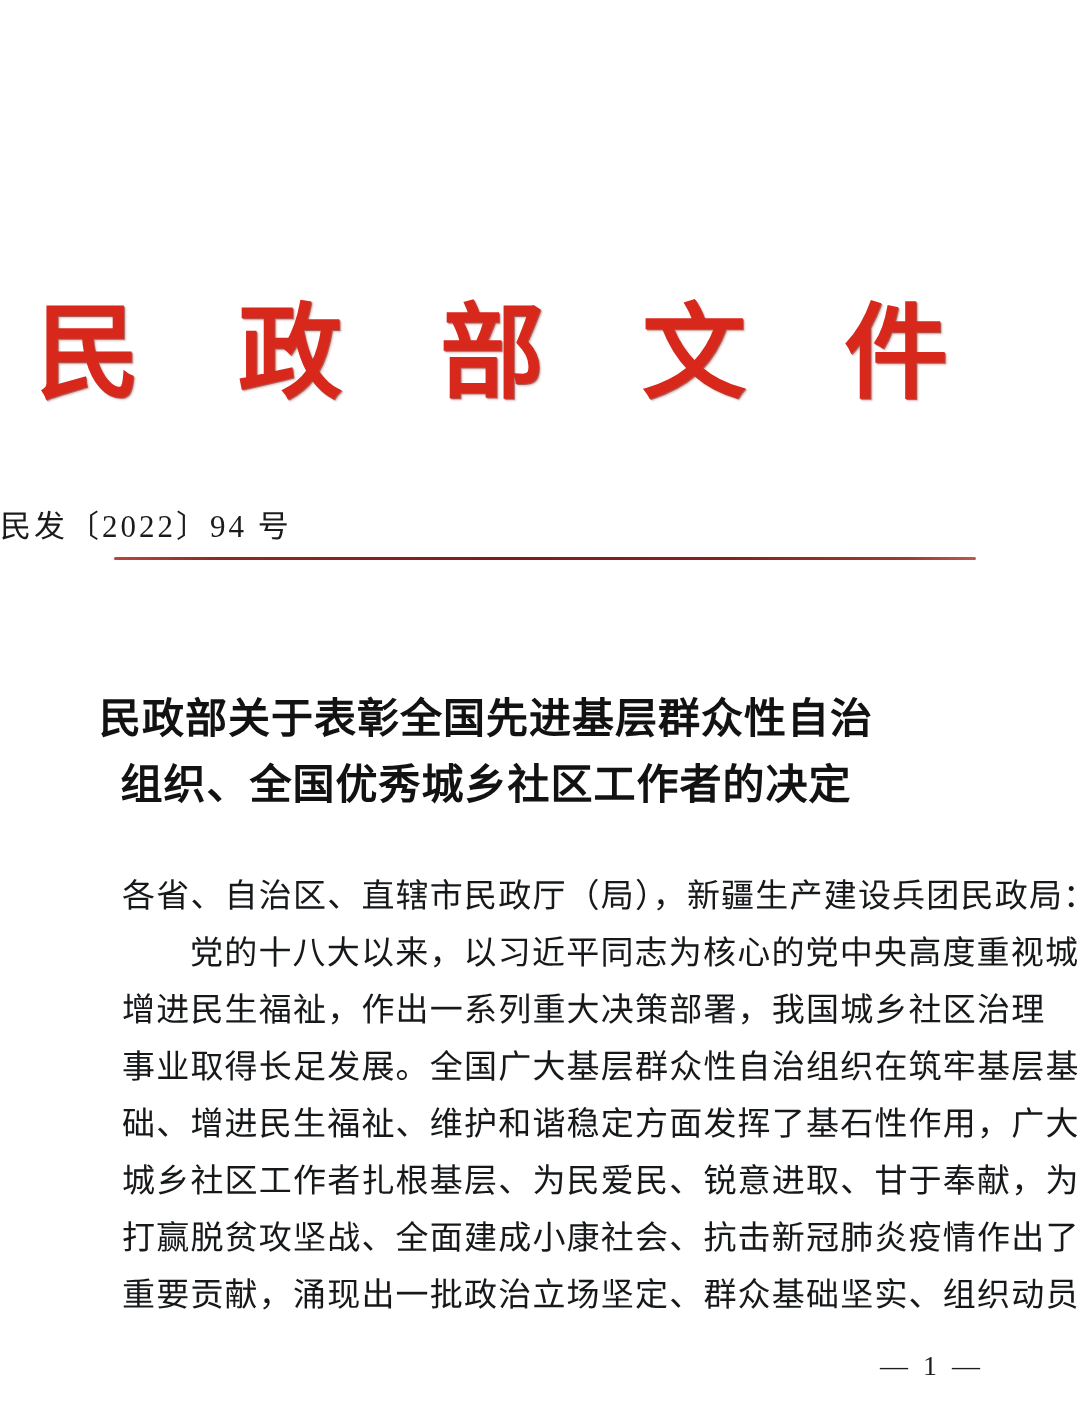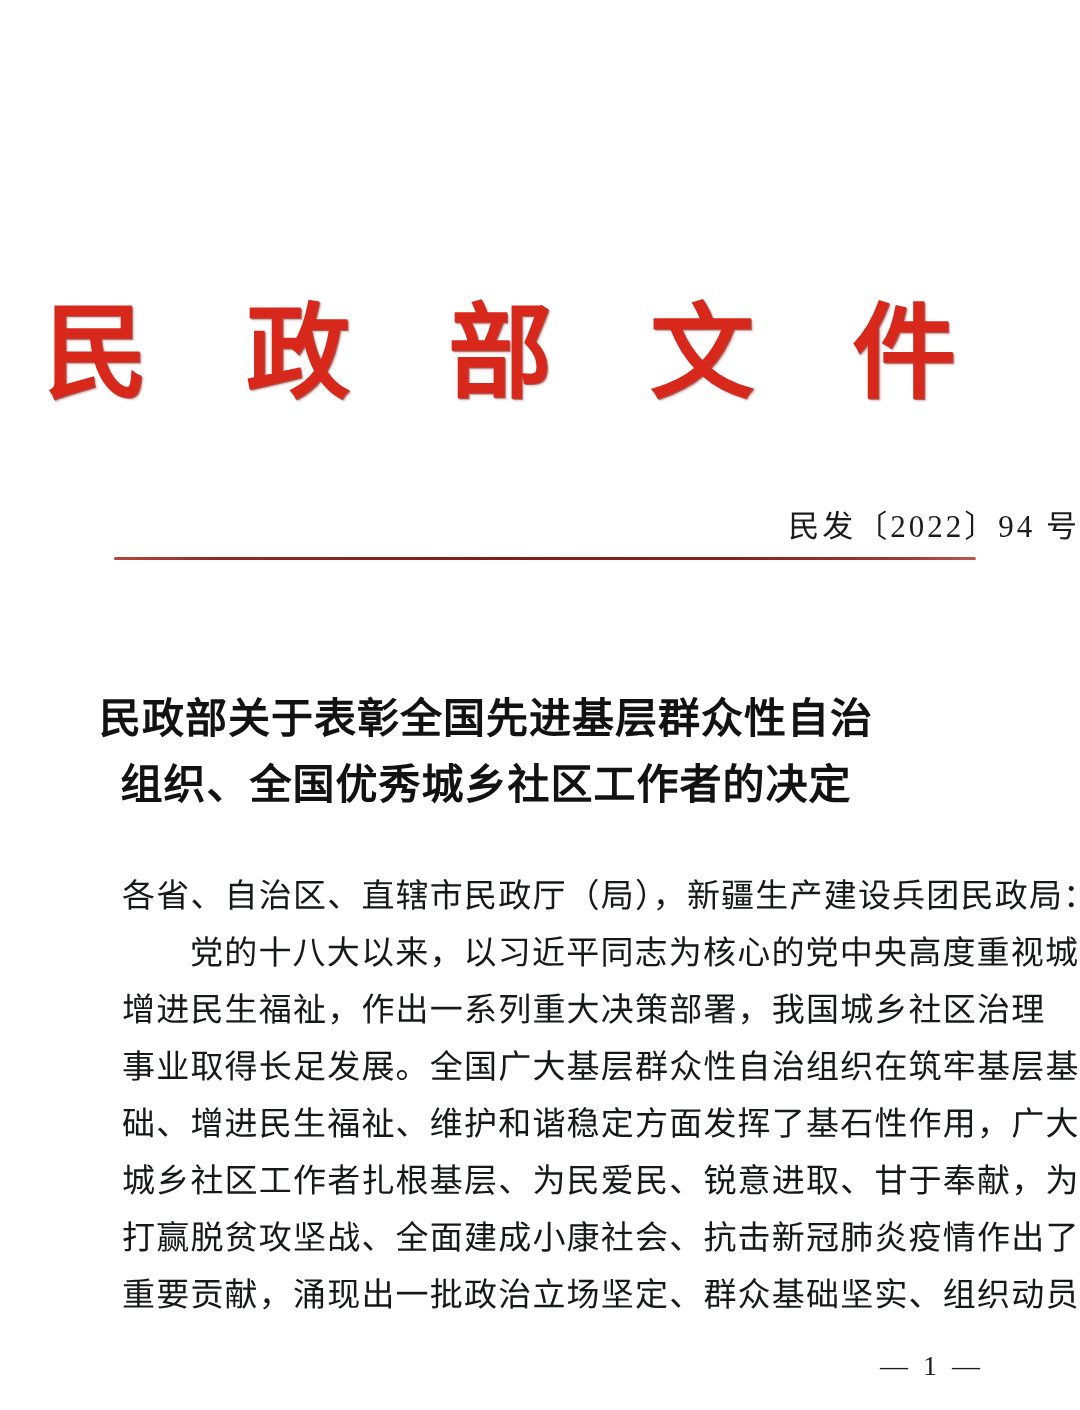--- a/index.html
+++ b/index.html
@@ -33,30 +33,29 @@
     font-size: 104px;
     line-height: 1.12;
     font-weight: 700;
     color: #d8281c;
     letter-spacing: 36px;
     text-indent: 36px;
     white-space: nowrap;
     text-shadow:
        1px 1px 0 rgba(120, 18, 12, .55),
        2px 2px 2px rgba(140, 30, 20, .30);
-    padding-left: 8px;
   }
 
   
   .doc-number {
     position: absolute;
     left: 0;
     top: 505px;
     width: 1080px;
-    text-align: right;
+    text-align: left;
     font-family: "Liberation Serif", "DejaVu Serif", serif;
     font-size: 31px;
     line-height: 44px;
     color: #1b1b1b;
     letter-spacing: 3px;
     white-space: nowrap;
   }
 
   
   .red-rule {

